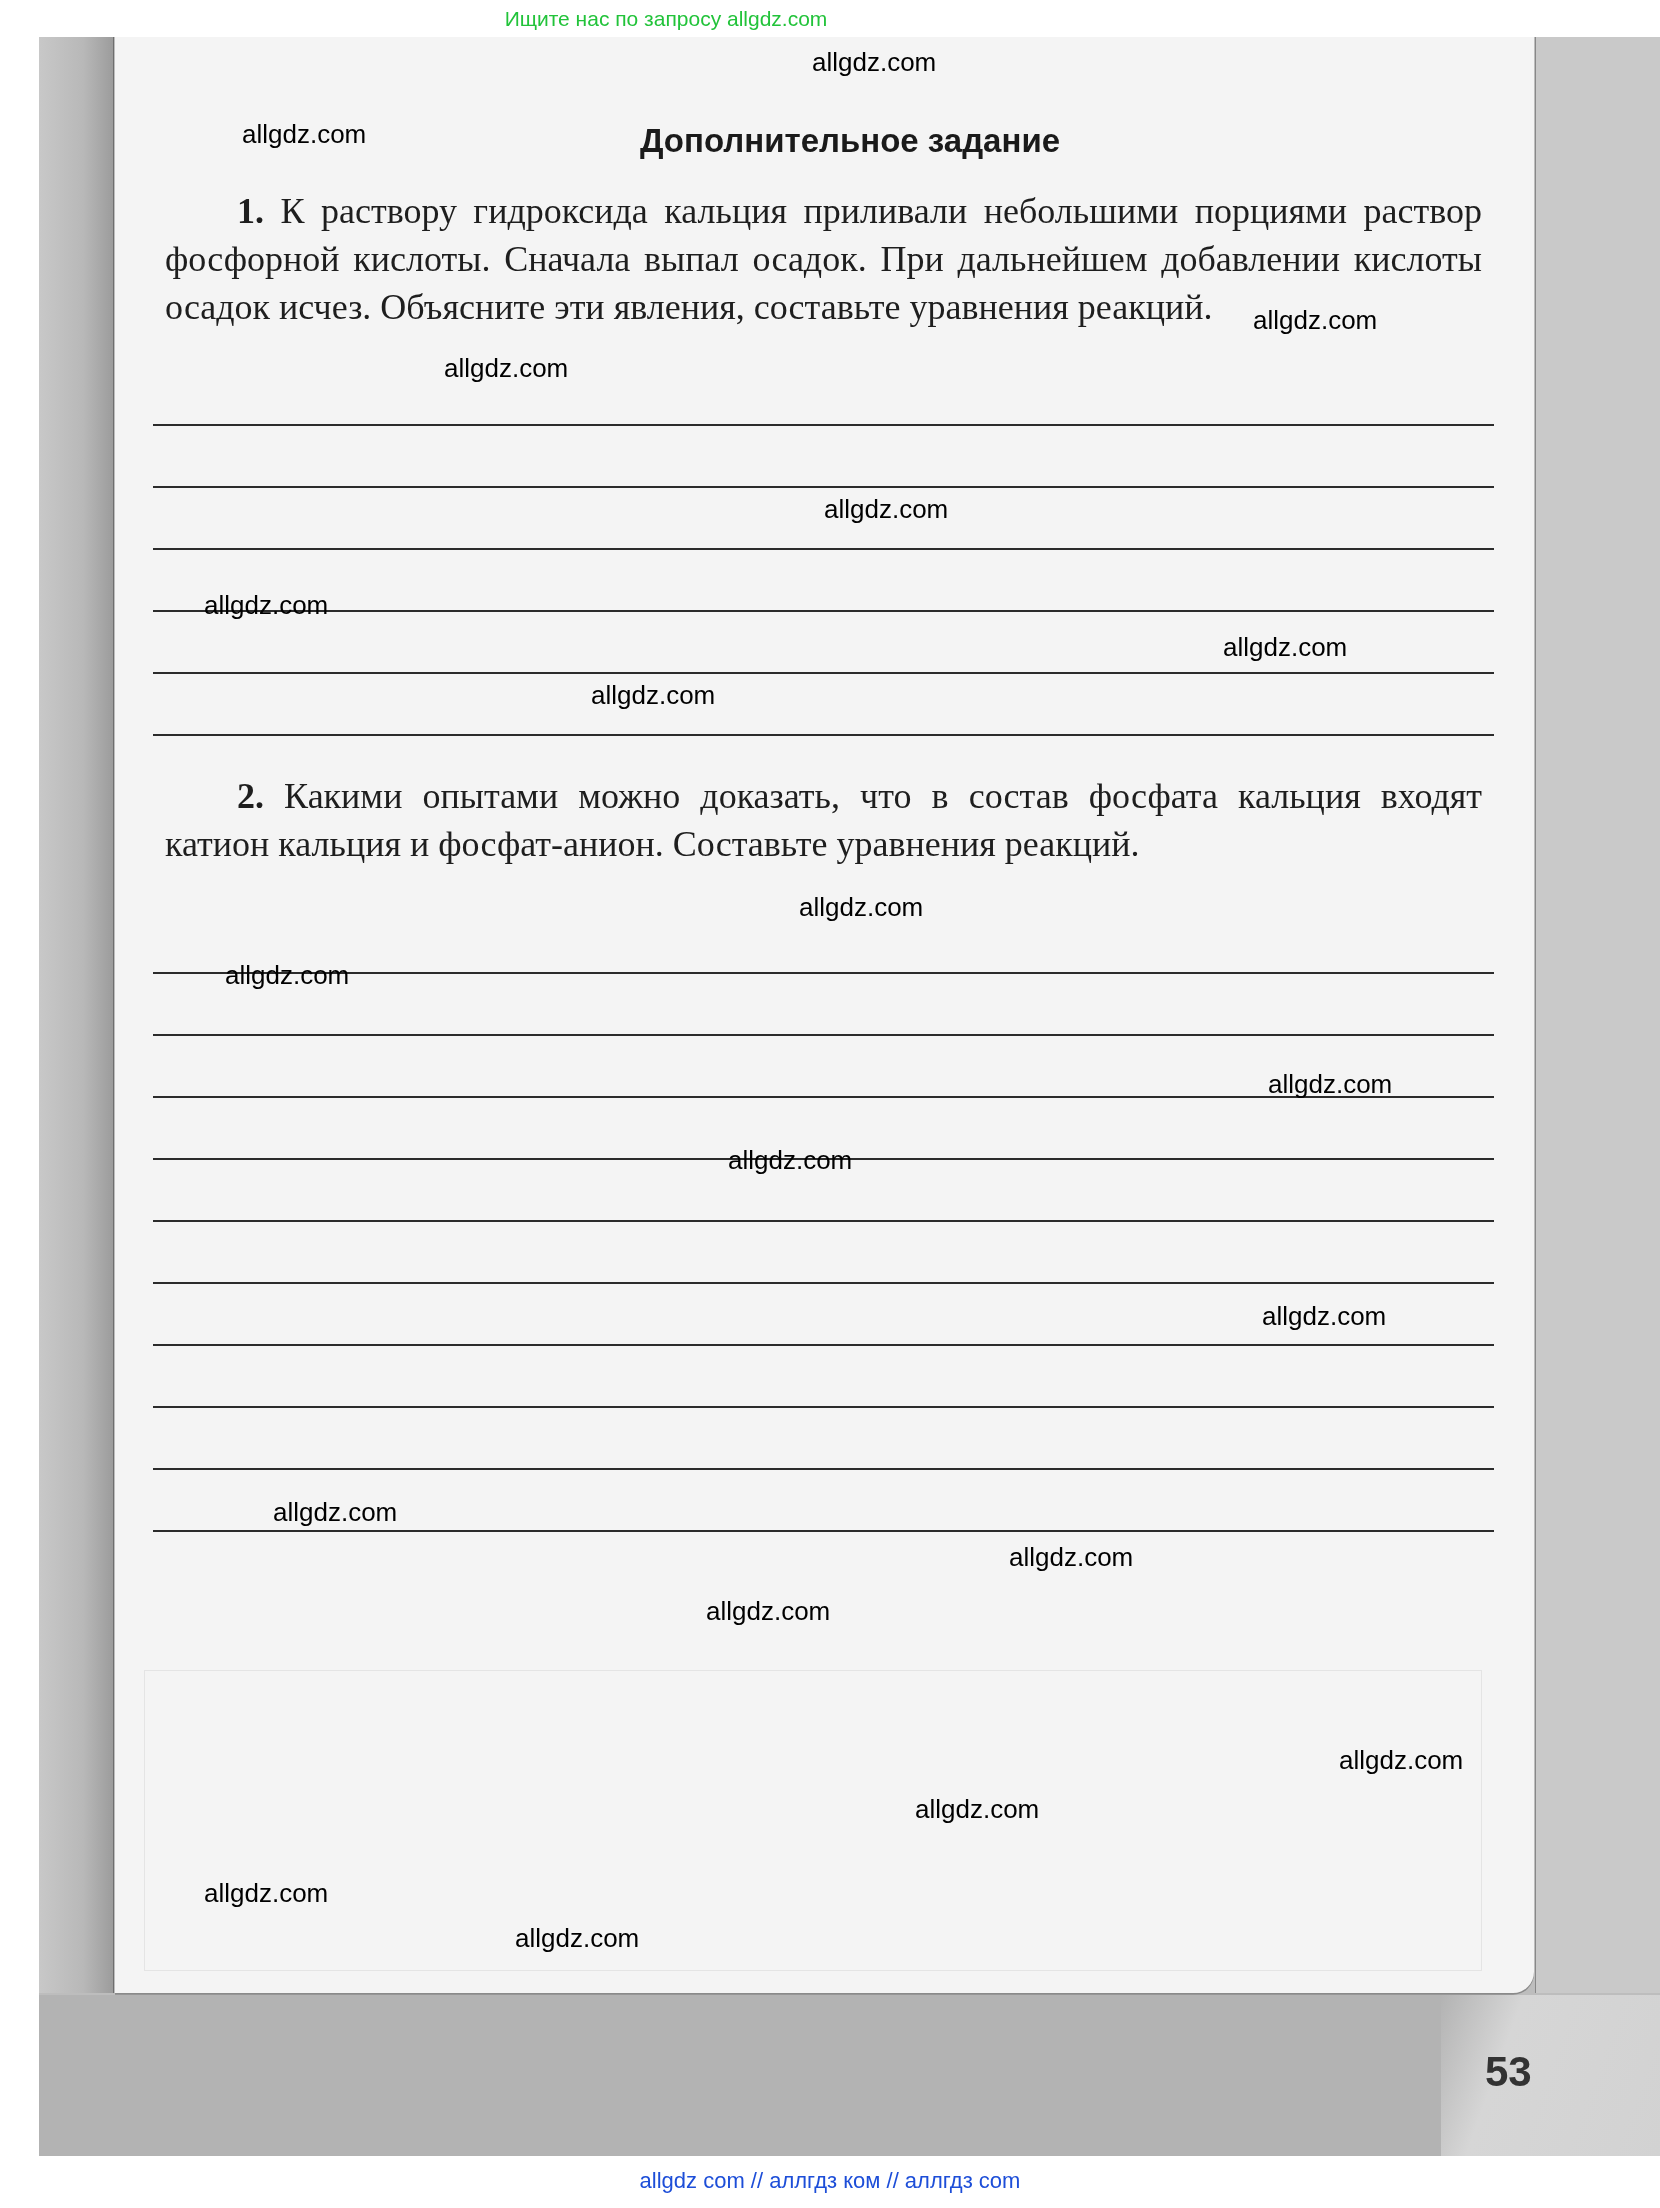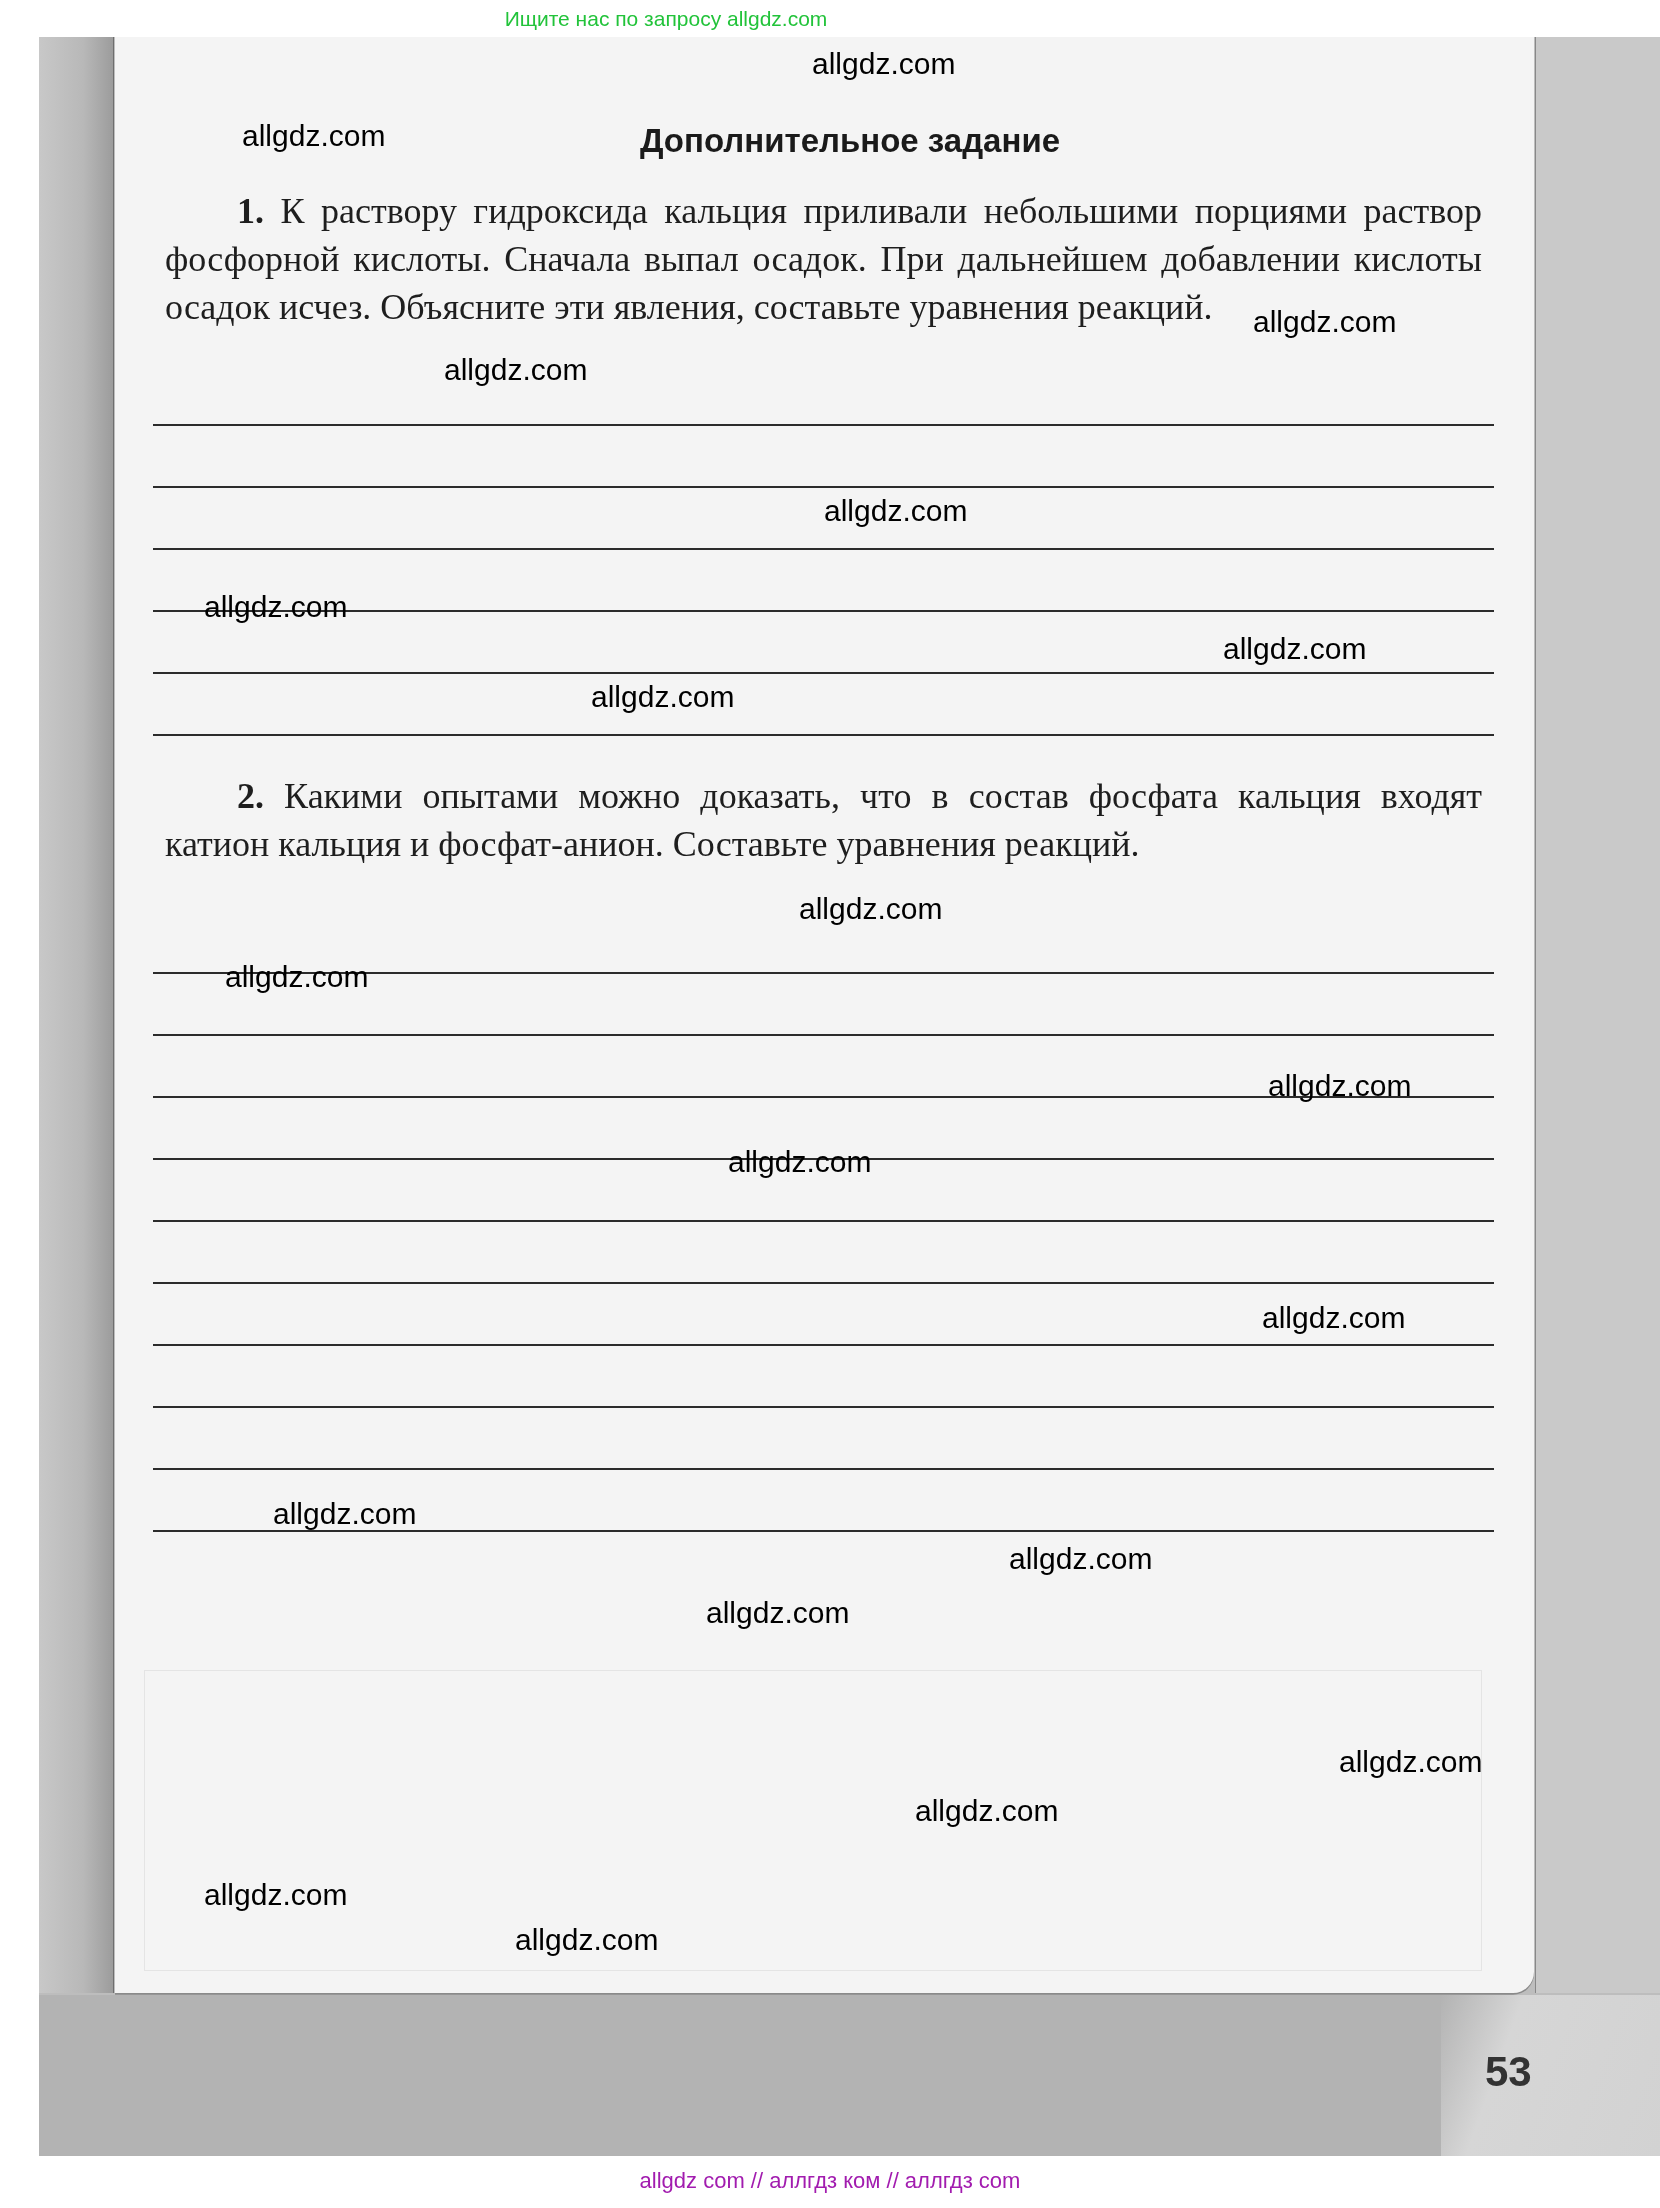--- a/index.html
+++ b/index.html
@@ -62,32 +62,32 @@
     text-align: justify;
   }
   .task .num { font-weight: bold; }
   .task p { margin: 12px; text-indent: 72px; }
   .answer-line {
     position: absolute; left: 153px; width: 1341px; height: 0;
     border-top: 2.2px solid #2b2b2b;
   }
   .watermark {
     position: absolute;
-    font-family: "Liberation Sans", sans-serif; font-size: 30px; color: #000000;
+    font-family: "Liberation Sans", sans-serif; font-size: 26px; color: #000000;
     white-space: nowrap;
   }
   .ghost-table {
     position: absolute; left: 144px; top: 1670px; width: 1336px; height: 299px;
     border: 1.7px solid #e4e4e4;
   }
   .footer {
     position: absolute; left: 0; top: 2156px; width: 1660px; height: 44px;
     background: #ffffff; text-align: center;
     font-family: "Liberation Sans", sans-serif; font-size: 22px; line-height: 49px;
-    color: #a21caf;
+    color: #1d4ed8;
   }
 </style>
 </head>
 <body>
 
 <div class="top-banner">Ищите нас по запросу allgdz.com</div>
 
 <div class="scan">
   <div class="scan-left-edge"></div>
   <div class="binding"></div>

